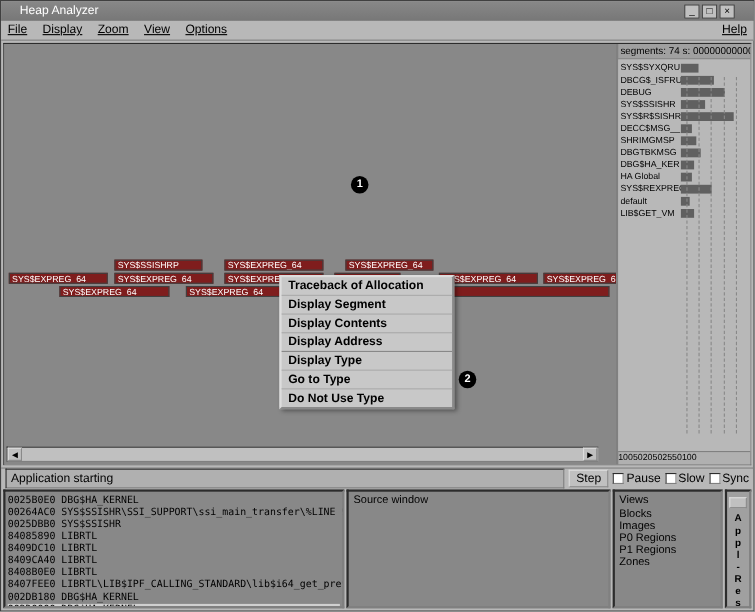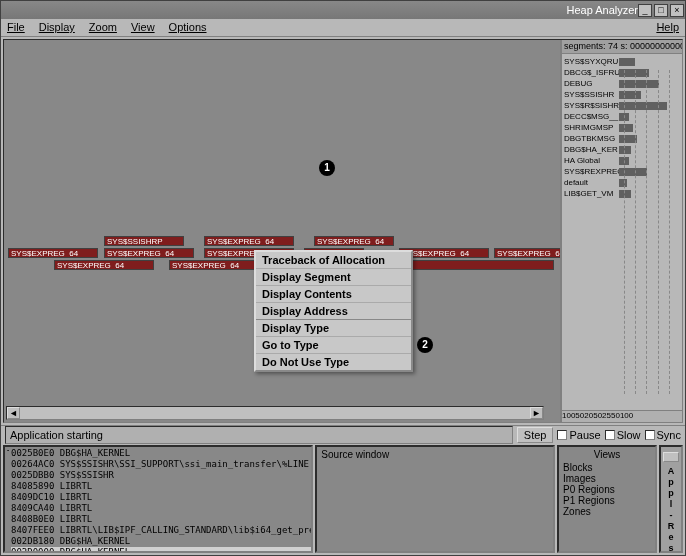--- a/index.html
+++ b/index.html
@@ -1,18 +1,18 @@
 <!DOCTYPE html>
 <html><head>
 <meta charset="utf-8">
 <style>
 * { box-sizing: border-box; margin: 0; padding: 0; }
 body { font-family: Arial, Helvetica, sans-serif; font-size: 10px; background: #c0c0c0; width: 686px; height: 556px; overflow: hidden; position: relative; }
 .window { width: 686px; height: 556px; border: 1px solid #404040; background: #b8b8b8; display: flex; flex-direction: column; }
-.titlebar { height: 18px; background: linear-gradient(#888, #777); color: #fff; font-size: 11px; padding: 2px 1px; display: flex; justify-content: flex-end; align-items: center; }
+.titlebar { height: 18px; background: linear-gradient(#888, #777); color: #fff; font-size: 11px; padding: 2px 17px; display: flex; justify-content: space-between; align-items: center; }
 .titlebar-buttons { display: flex; gap: 2px; }
 .titlebar-btn { width: 14px; height: 13px; background: #c0c0c0; border: 1px solid #404040; font-size: 9px; line-height: 11px; text-align: center; cursor: pointer; color:#000;}
 .menubar { height: 18px; background: #b8b8b8; border-bottom: 1px solid #808080; display: flex; justify-content: space-between; padding: 2px 6px; font-size: 11px; }
 .menu-left { display: flex; gap: 14px; }
 .menu-item { cursor: pointer; text-decoration: underline; }
 .main-area { flex: 1; display: flex; border: 1px inset #808080; margin: 2px; min-height: 0; }
 .canvas-wrap { flex: 1; position: relative; background: #888; border-right: 2px solid #808080; overflow: hidden; }
 .callout { position: absolute; width: 16px; height: 16px; border-radius: 50%; background: #000; color: #fff; text-align: center; line-height: 16px; font-size: 10px; font-weight: bold; }
 .blocks-band { position: absolute; left: 0; right: 0; height: 40px; }
 .blk { position: absolute; height: 10px; background: #7f1d1d; color: #fff; font-size: 8px; line-height: 10px; padding: 0 2px; overflow: hidden; white-space: nowrap; border: 1px solid #404040;}
@@ -31,29 +31,29 @@
 .seg-ruler{ position:absolute; top:16px; bottom:16px; left:62px; right:2px; }
 .seg-ruler div{ position:absolute; top:0; bottom:0; border-left:1px dashed #888;}
 .seg-scale{ height:12px; font-size:8px; display:flex; justify-content:flex-start; border-top:1px solid #808080;}
 .status-row { height:18px; display:flex; align-items:center; gap:4px; padding:0 4px; border-top:1px solid #808080;}
 .status-text { flex:1; font-size:11px; background:#b0b0b0; padding:2px 4px; border:1px inset #808080;}
 .btn { padding:1px 6px; background:#c0c0c0; border:1px outset #ddd; cursor:pointer; font-size:11px;}
 .chk { display:flex; align-items:center; gap:2px; font-size:11px;}
 .chkbox{width:10px;height:10px;border:1px inset #808080;background:#fff;}
 .bottom-panes { height:112px; display:flex; gap:2px; padding:2px; }
 .pane { background:#888; border:2px inset #808080; position:relative; overflow:hidden;}
-.pane-tb { flex:1.3; display:flex; flex-direction:row;}
+.pane-tb { flex:1.3; display:flex; flex-direction:column;}
 .tb-header{ font-size:9px; padding:1px 2px; background:#888; color:#000; white-space:nowrap; overflow:hidden;}
 .tb-rows{ flex:1; font-family:monospace; font-size:9px; color:#000; padding:1px 2px; line-height:11px;}
 .tb-rows div{ white-space:nowrap;}
 .tb-rows div.hl{ background:#d0d0d0;}
 .pane-src{ flex:1; }
 .src-header{ font-size:10px; padding:2px 4px;}
 .pane-views{ width:100px; padding:2px 4px;}
-.views-title{font-size:10px; margin-bottom:2px;text-align:center;}
+.views-title{font-size:10px; margin-bottom:2px;}
 .view-item{font-size:10px;}
 .pane-right{ width:24px; background:#a0a0a0; display:flex; flex-direction:column; align-items:center; padding-top:4px; gap:1px;}
 .pane-right span{ font-size:9px; font-weight:bold;}
 .minibtn{width:16px;height:10px;border:1px outset #ddd;background:#c0c0c0;margin:1px 2px;}
 </style>
 </head>
 <body>
 
 <div class="window">
 

